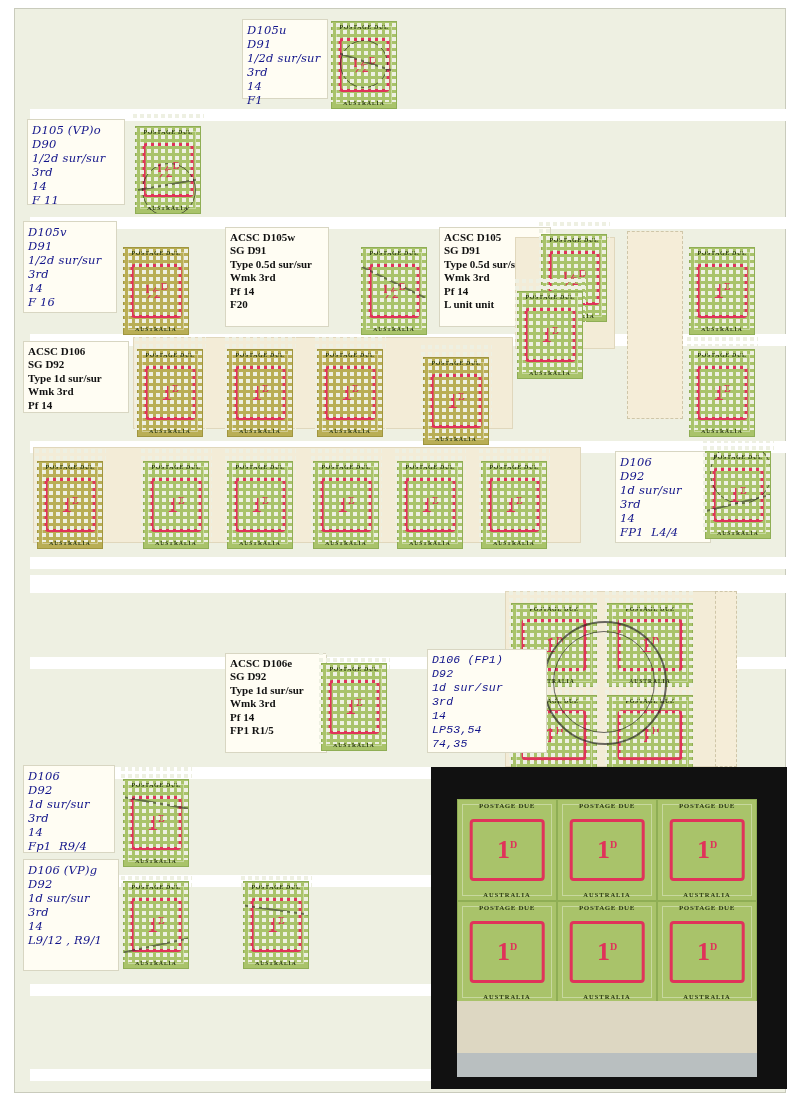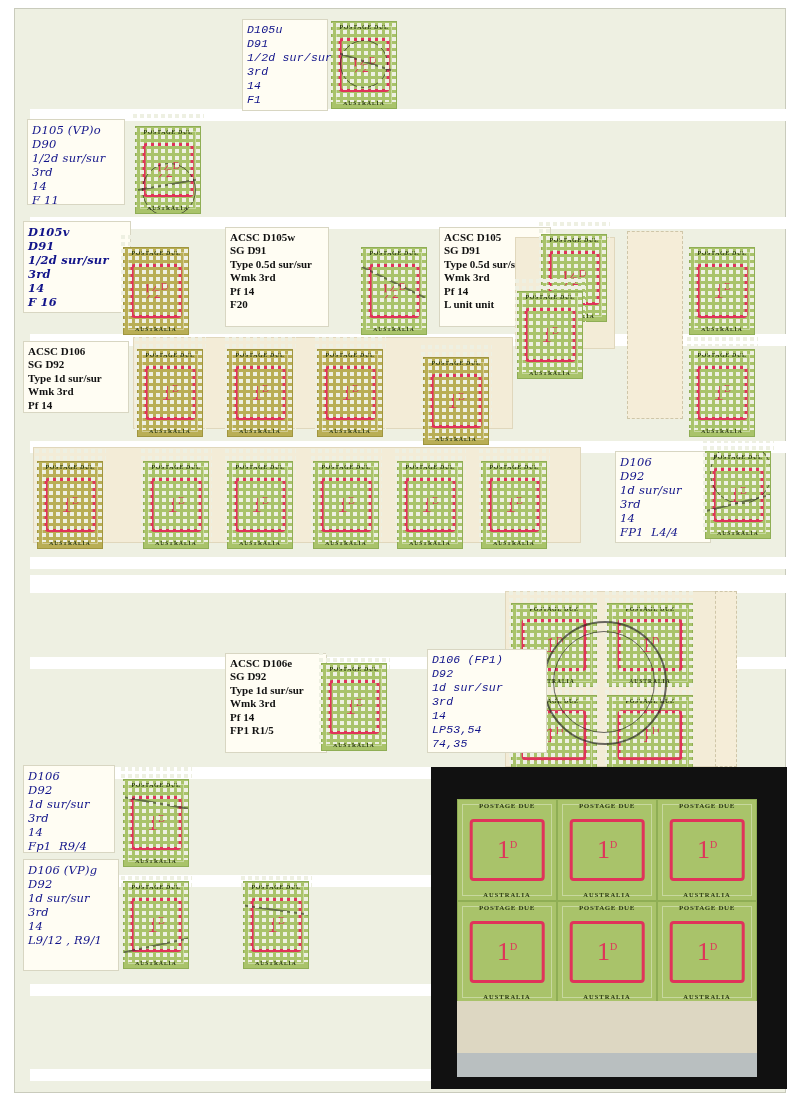--- a/index.html
+++ b/index.html
@@ -22,21 +22,21 @@
   .st-body{position:absolute;left:0;top:0;width:100%;height:100%;
     background:#a9c36a;border:1px solid #8fae55;box-sizing:border-box;overflow:hidden;margin-top:10px;}
   .st-body.olive{background:#b9ae55;border-color:#a0963f;}
   .st-body.green{background:#a9c36a;}
   .st-inner{position:absolute;left:4px;top:4px;right:4px;bottom:4px;border:1px solid rgba(255,255,255,.35);}
   .st-top{position:absolute;left:0;right:0;top:2px;text-align:center;font-size:6px;letter-spacing:.6px;
     font-family:"Liberation Serif",serif;font-weight:bold;color:#2b3a12;}
   .st-bot{position:absolute;left:0;right:0;bottom:2px;text-align:center;font-size:5.5px;letter-spacing:1px;
     font-family:"Liberation Serif",serif;font-weight:bold;color:#2b3a12;}
   .st-sur{position:absolute;left:50%;top:50%;transform:translate(-50%,-50%);
-    font-family:"Liberation Serif",serif;font-weight:normal;color:#e0335a;font-size:22px;line-height:1;}
+    font-family:"Liberation Serif",serif;font-weight:bold;color:#e0335a;font-size:22px;line-height:1;}
   .st-sur small{font-size:10px;vertical-align:super;}
   .st-ring{position:absolute;left:50%;top:50%;transform:translate(-50%,-50%);
     width:70%;height:56%;border:3px solid #e0335a;border-radius:4px;}
   
   .perf{position:absolute;left:-3px;top:-3px;right:-3px;bottom:-3px;
     background:
       radial-gradient(circle at 3px 3px, #eef0e2 2.2px, transparent 2.4px) 0 0/7px 7px,
       none;
     pointer-events:none;}
   .cancel{position:absolute;border:1.5px solid rgba(30,30,30,.65);border-radius:50%;}
@@ -60,21 +60,21 @@
     <div class="strip" style="top:325px;"></div>
     <div class="strip" style="top:432px;"></div>
     <div class="strip" style="top:548px;"></div>
     <div class="strip" style="top:566px;height:18px;"></div>
     <div class="strip" style="top:648px;"></div>
     <div class="strip" style="top:758px;"></div>
     <div class="strip" style="top:866px;"></div>
     <div class="strip" style="top:975px;"></div>
     <div class="strip" style="top:1060px;"></div>
 
-    <div class="lbl hand" style="left:227px;top:10px;width:86px;height:92px;font-family:Liberation Mono, monospace;">
+    <div class="lbl hand" style="left:227px;top:10px;width:86px;height:80px;">
       <div>D105u</div>
       <div>D91</div>
       <div>1/2d sur/sur</div>
       <div>3rd</div>
       <div>14</div>
       <div>F1</div>
     </div>
 
     <div class="stamp" style="left:316px;top:2px;width:66px;height:88px;">
       <div class="st-body green">
@@ -104,21 +104,21 @@
         <div class="st-top">POSTAGE DUE</div>
         <div class="st-ring"></div>
         <div class="st-sur">½<small>D</small></div>
         <div class="st-bot">AUSTRALIA</div>
         <div class="cancel" style="left:6px;top:36px;width:52px;height:52px;"></div>
         <div class="cancelbar" style="left:2px;top:62px;width:62px;transform:rotate(-10deg);"></div>
       </div>
       <div class="perf"></div>
     </div>
 
-    <div class="lbl hand" style="left:8px;top:212px;width:108px;height:92px;font-weight:bold;">
+    <div class="lbl hand" style="left:8px;top:212px;width:94px;height:92px;">
       <div>D105v</div>
       <div>D91</div>
       <div>1/2d sur/sur</div>
       <div>3rd</div>
       <div>14</div>
       <div>F 16</div>
     </div>
 
     <div class="stamp" style="left:108px;top:228px;width:66px;height:88px;">
       <div class="st-body olive">

